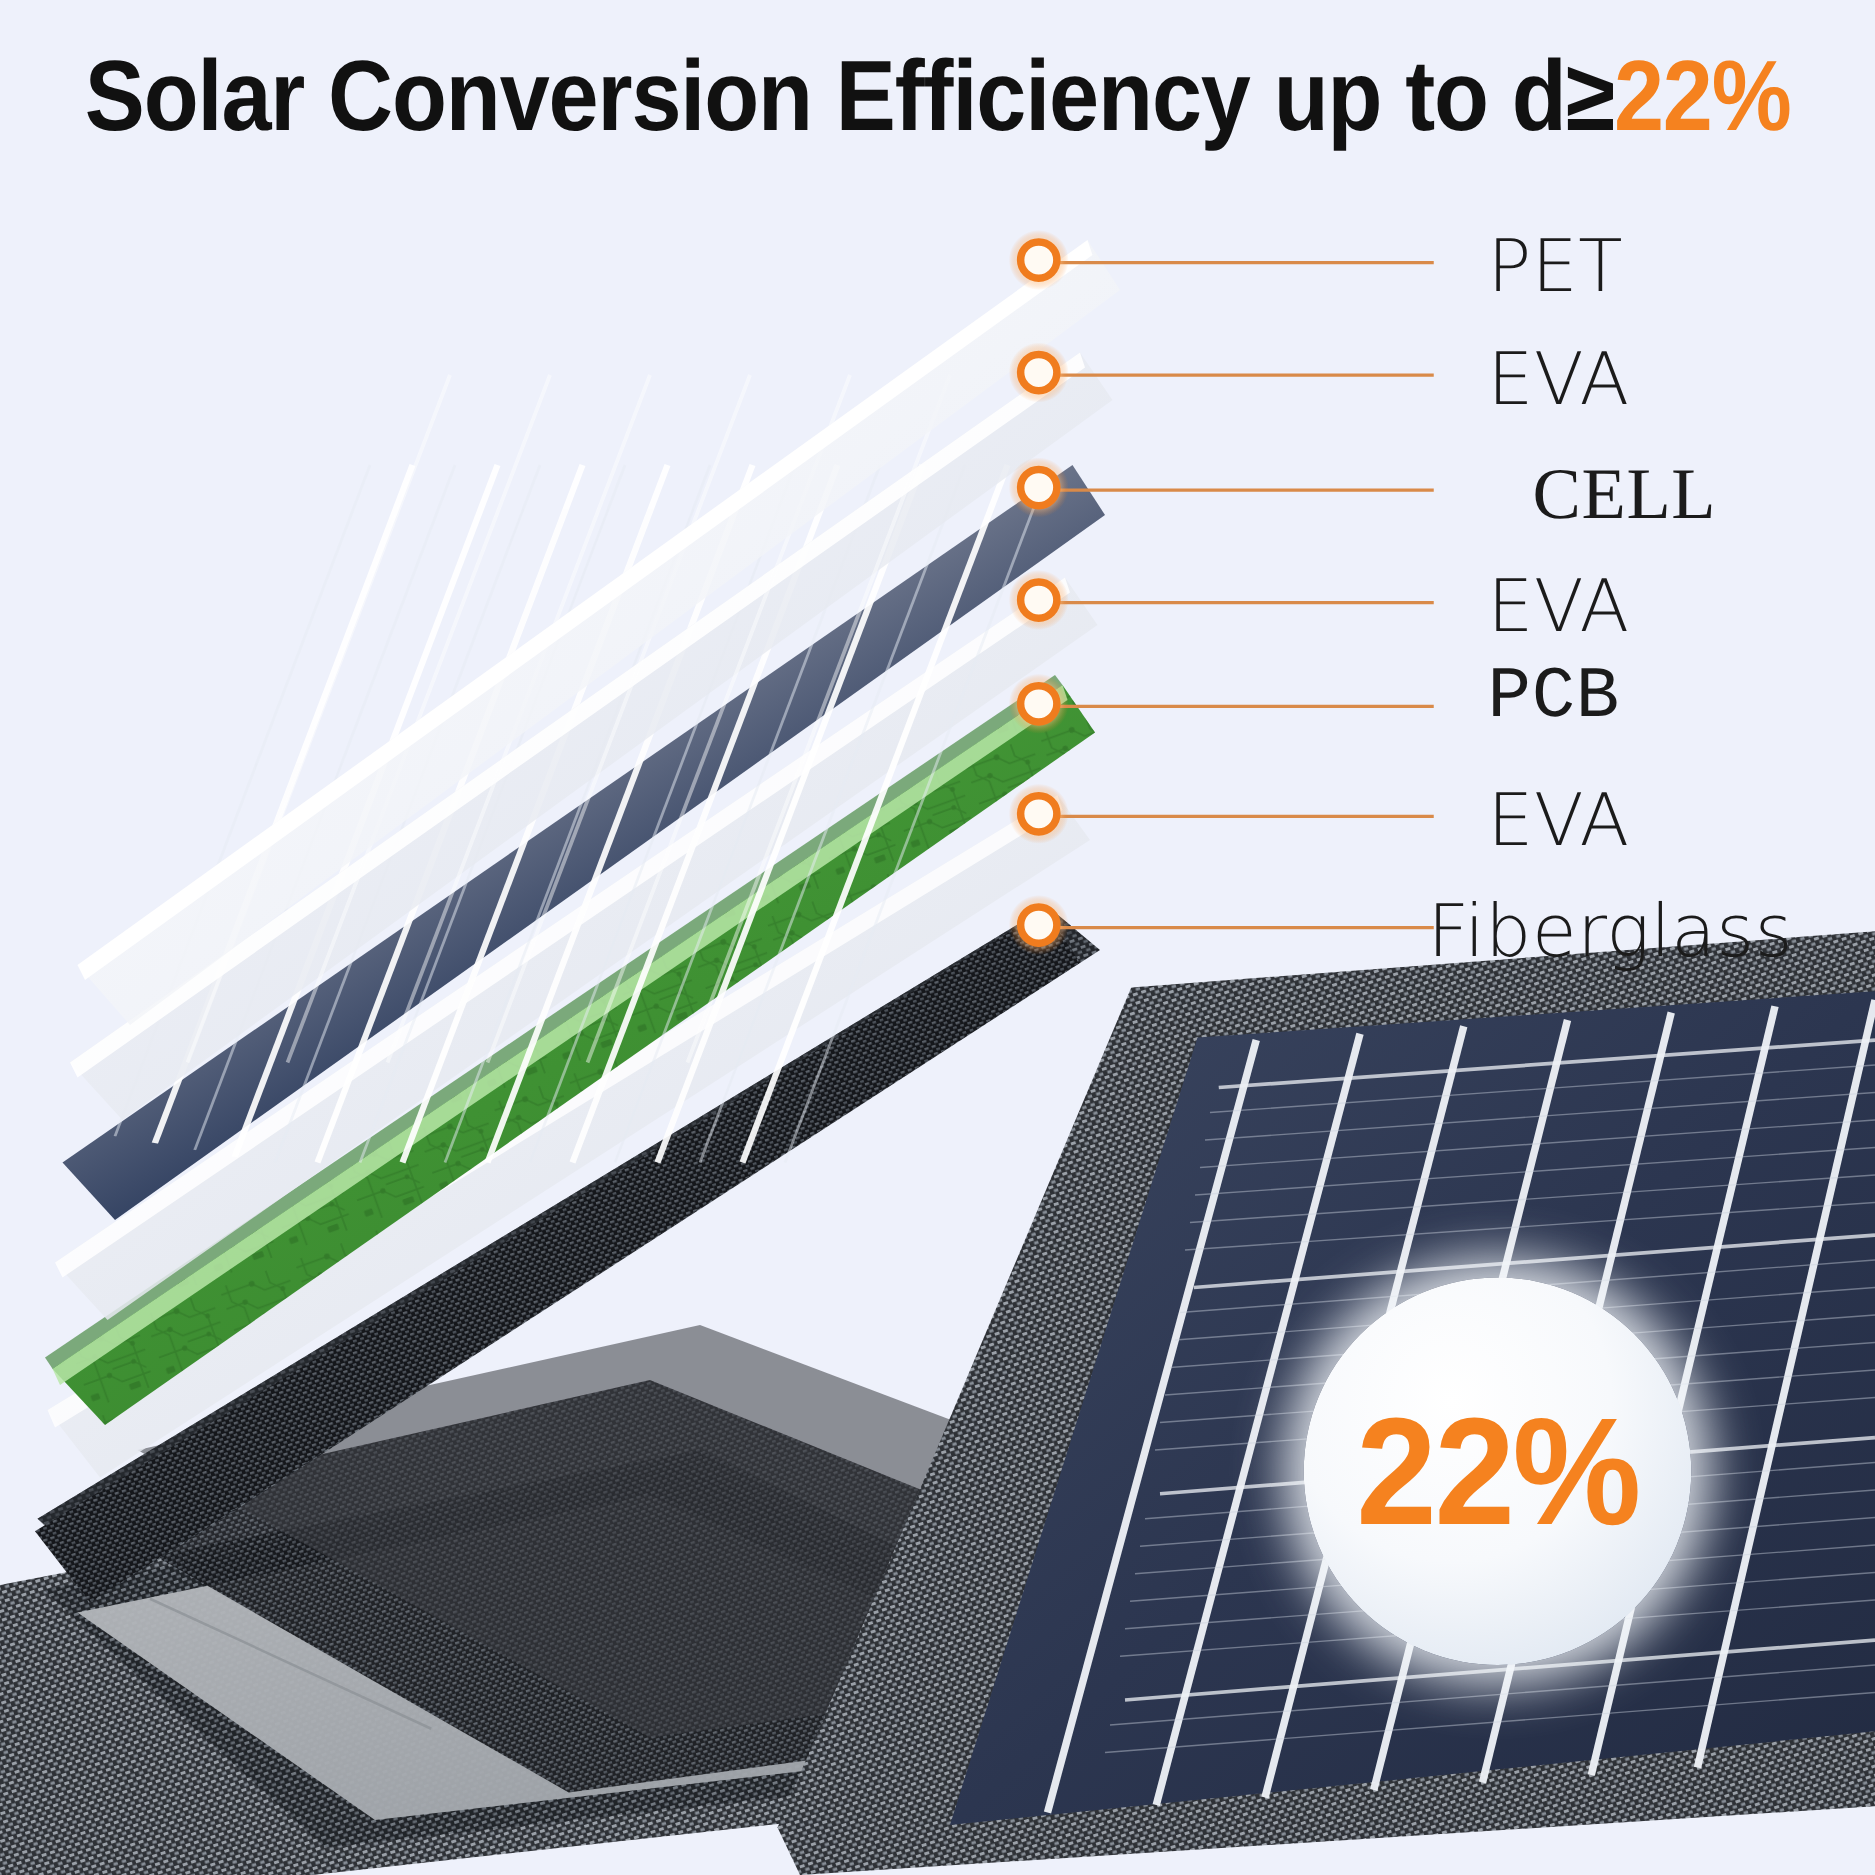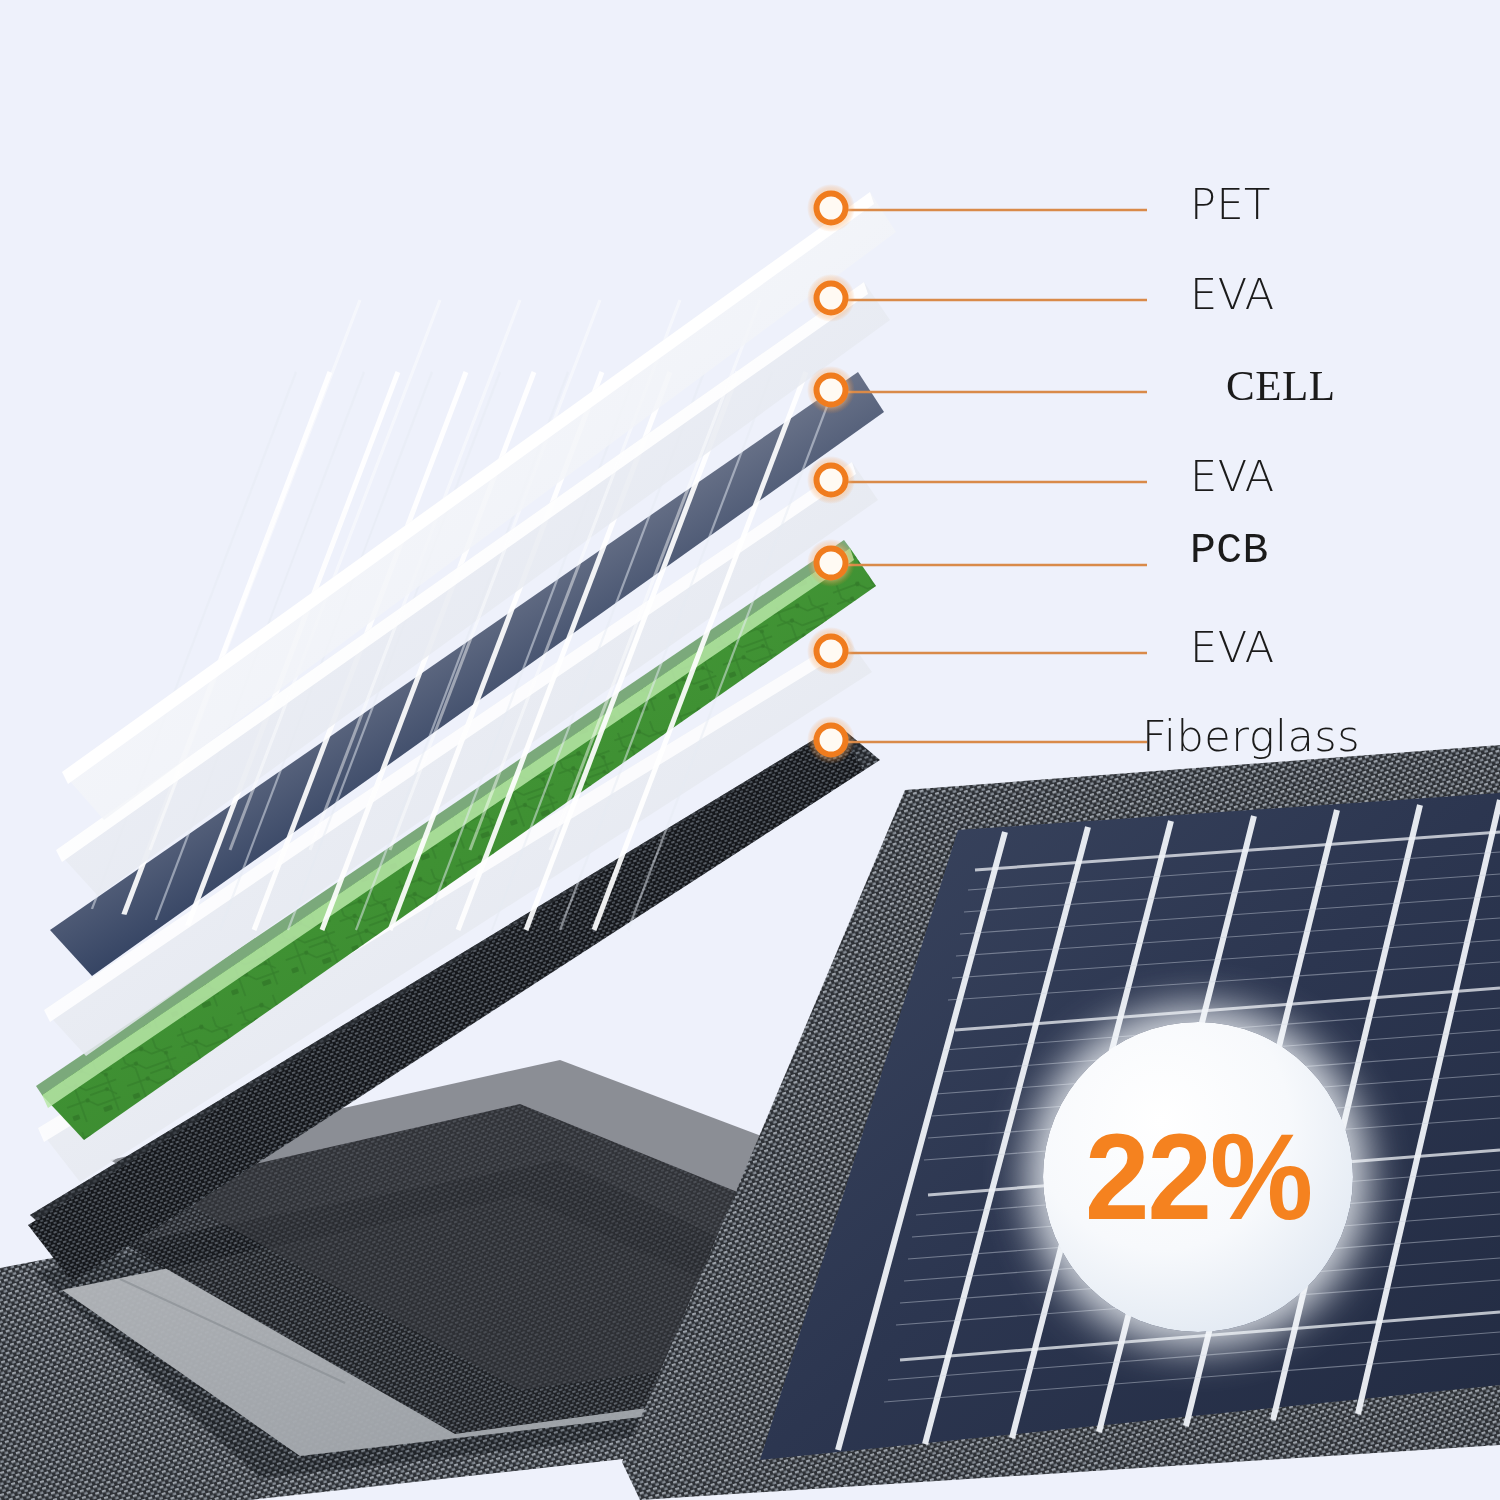--- a/index.html
+++ b/index.html
@@ -27,21 +27,21 @@
     transform-origin:center;
     white-space:nowrap;
   }
   .title-main{color:#111111;}
   .title-accent{color:#f5821f;}
 
   
   .callout-label{
     position:absolute;
     font-family:"DejaVu Sans","Liberation Sans",sans-serif;
-    font-size:43px;
+    font-size:58px;
     font-weight:300;
     color:#1b1b1b;
     white-space:nowrap;
     letter-spacing:0.5px;
   }
 
   
   #badge-circle{
     position:absolute;
     left:1043px;top:1022px;width:310px;height:310px;border-radius:50%;
@@ -324,20 +324,25 @@
         <line x1="845" y1="742" x2="1147" y2="742" stroke="#d98a49" stroke-width="2.6"></line>
         <circle cx="831" cy="740" r="24" fill="url(#dotGlow)" opacity="0.75"></circle>
         <circle cx="831" cy="740" r="14.5" fill="#fffaf3" stroke="#f07c1e" stroke-width="6"></circle>
       </g>
   </svg>
 
   <div id="badge-circle">
     <span id="badge-value">22%</span>
   </div>
 
+  <div id="title-bar">
+    <div class="title-text">
+      <span class="title-main">Solar Conversion Efficiency up to d≥</span><span class="title-accent">22%</span>
+    </div>
+  </div>
 
   <div id="callout-labels">
       <div class="callout-label" style="left: 1190px; top: 179px;">PET</div>
       <div class="callout-label" style="left: 1190px; top: 269px;">EVA</div>
       <div class="callout-label" style="left: 1226px; top: 361px; font-family: Liberation Serif, serif;">CELL</div>
       <div class="callout-label" style="left: 1190px; top: 451px;">EVA</div>
       <div class="callout-label" style="left: 1190px; top: 526px; font-family: Liberation Mono, monospace;">PCB</div>
       <div class="callout-label" style="left: 1190px; top: 622px;">EVA</div>
       <div class="callout-label" style="left: 1142px; top: 711px;">Fiberglass</div>
     </div>

